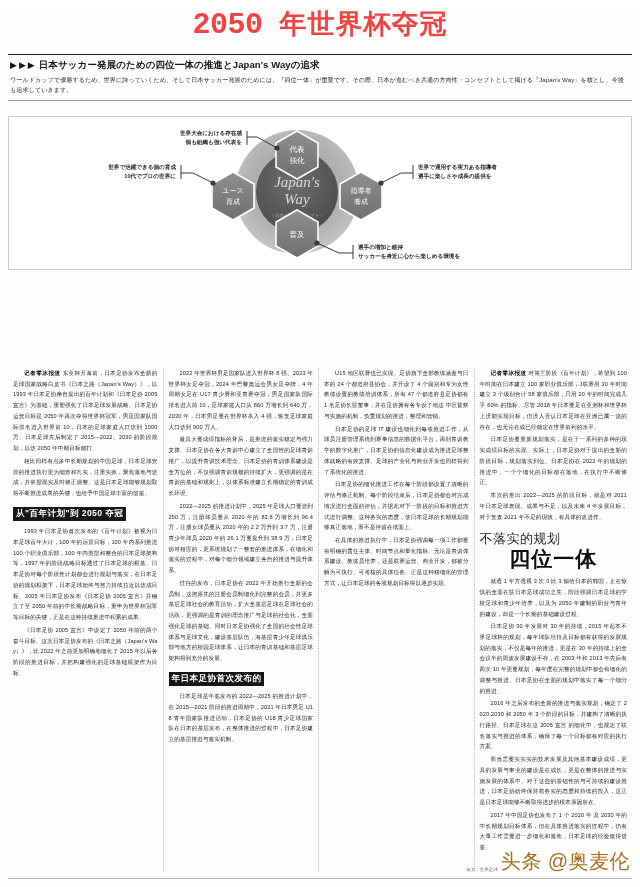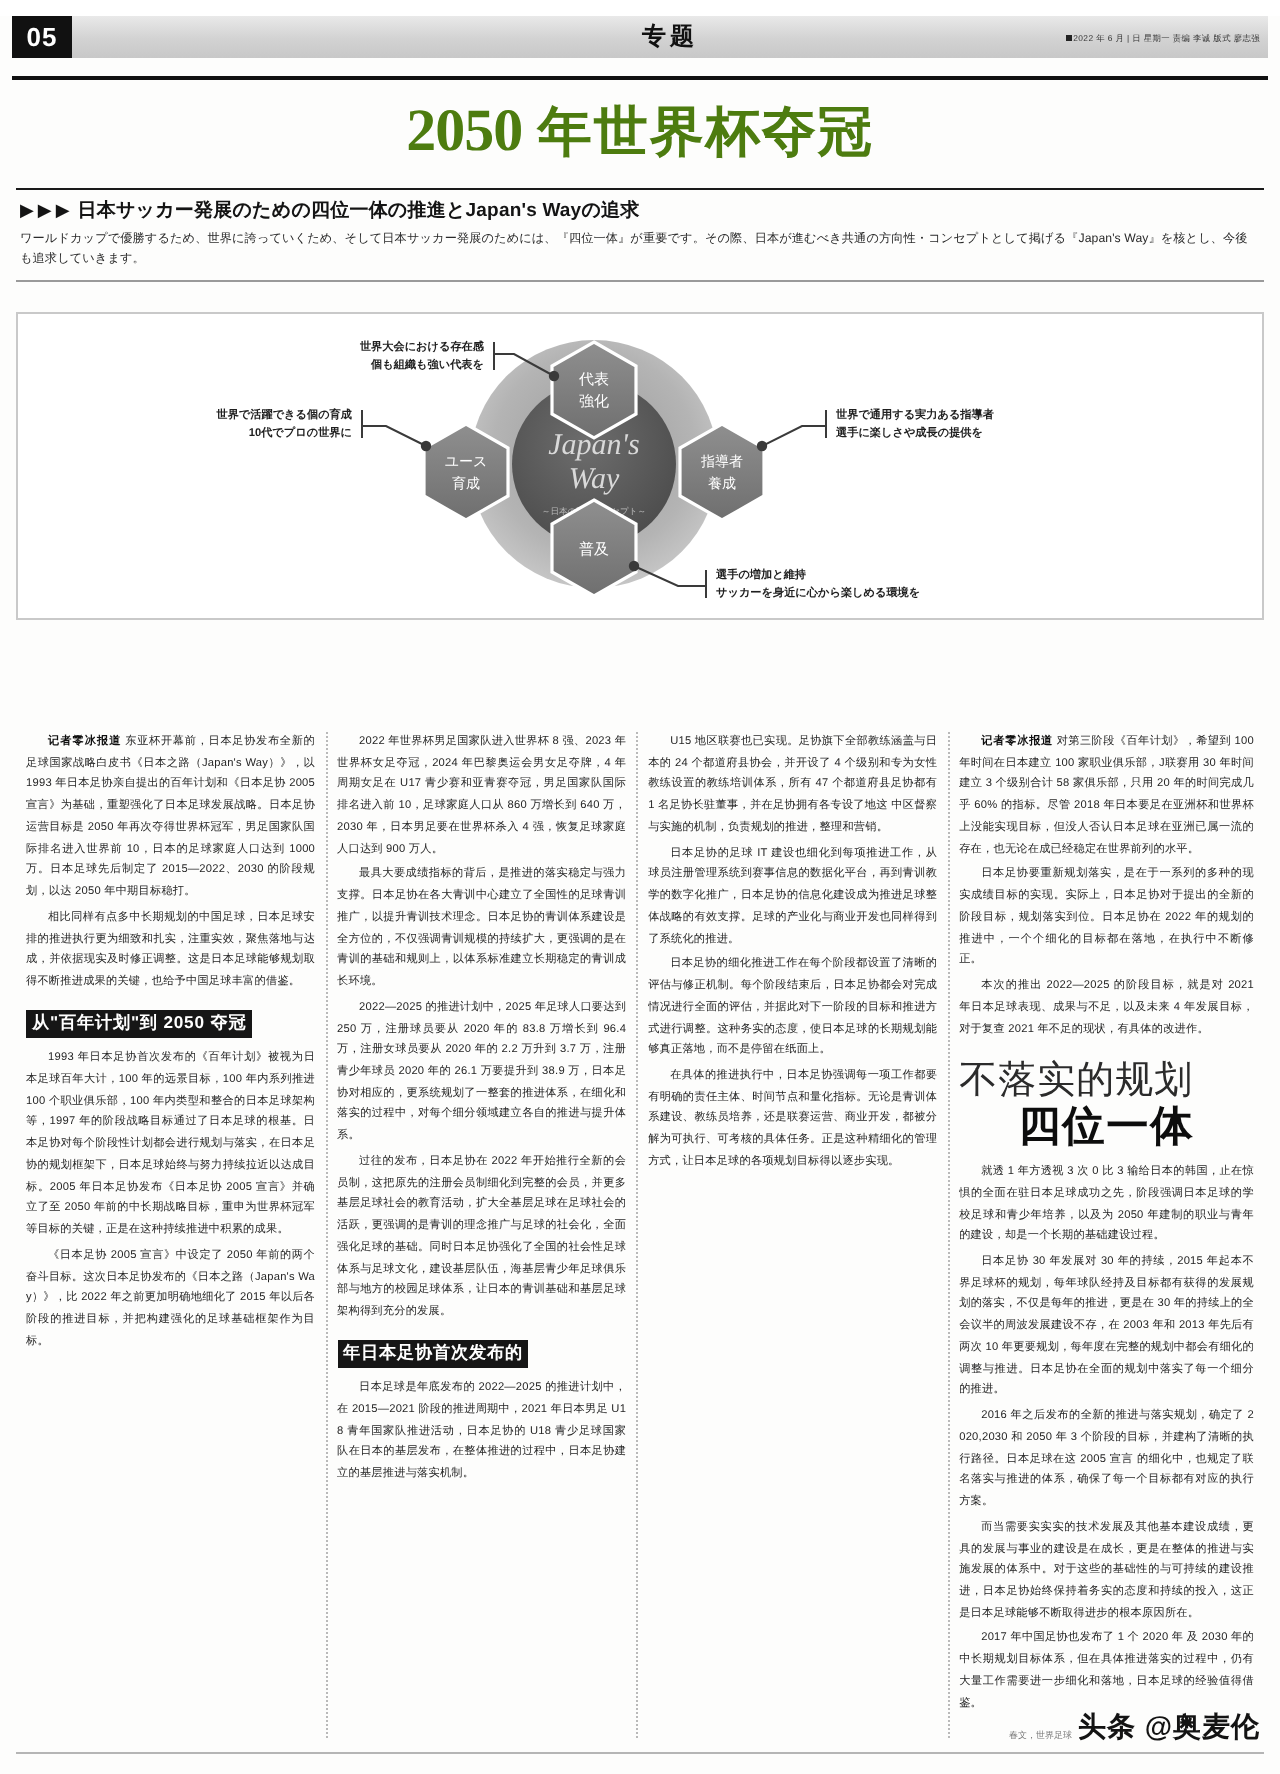--- a/index.html
+++ b/index.html
@@ -68,25 +68,25 @@
     margin:0 1px;
     vertical-align:middle;
   }
 
   
   .headline-wrap{
     text-align:center;
     margin:10px 10px 0 10px;
   }
   .headline-1{
-    font-family:Liberation Serif, serif;
+    font-family:Liberation Mono, monospace;
     font-size:27px;
     font-weight:bold;
     letter-spacing:1px;
-    color:#4d7c0f;
+    color:#ef4444;
     line-height:1.05;
     white-space:nowrap;
     text-align:center;
   }
   .headline-1 .num{
     font-size:30px;
     letter-spacing:-0.5px;
   }
   .headline-2{
     font-family:"Liberation Serif","DejaVu Serif",serif;
@@ -184,21 +184,21 @@
     line-height:1.1;
     white-space:nowrap;
   }
 
   
   .right-headline{
     margin:10px 0 6px 0;
     line-height:1.12;
   }
   .rh-line1{
-    font-size:19px;
+    font-size:13px;
     color:#2b2b2b;
     letter-spacing:0.5px;
     font-family:Liberation Serif, serif;
   }
   .rh-line2{
     font-size:21px;
     font-weight:bold;
     color:#0d0d0d;
     letter-spacing:1px;
     text-align:center;
@@ -221,42 +221,33 @@
     gap:3px;
     opacity:0.92;
   }
   .wm-small{
     font-size:4.5px;
     color:#6e6e6e;
     margin-bottom:3px;
     white-space:nowrap;
   }
   .wm-big{
-    font-size:14px;
-    font-weight:bold;
-    color:#000000;
+    font-size:20px;
+    font-weight:normal;
+    color:#a16207;
     letter-spacing:0.5px;
     font-family:"Liberation Sans","DejaVu Sans",sans-serif;
     text-shadow:0 0 1px rgba(255,255,255,0.6);
   }
 </style>
 </head>
 <body>
 
 <div class="page">
 
-  <div class="masthead">
-    <div class="page-badge">05</div>
-    <div class="masthead-bar">
-      <span class="section-title">专题</span>
-      <span class="masthead-meta">
-        <span class="sq"></span><span>2022 年 6 月 | 日 星期一 责编 李诚 版式 廖志强</span>
-      </span>
-    </div>
-  </div>
 
   <div class="headline-wrap">
     <div class="headline-1">
       <span class="num">2050</span>
       <span>年世界杯夺冠</span>
     </div>
   </div>
 
   <div class="jp-band">
     <div class="jp-lead">

